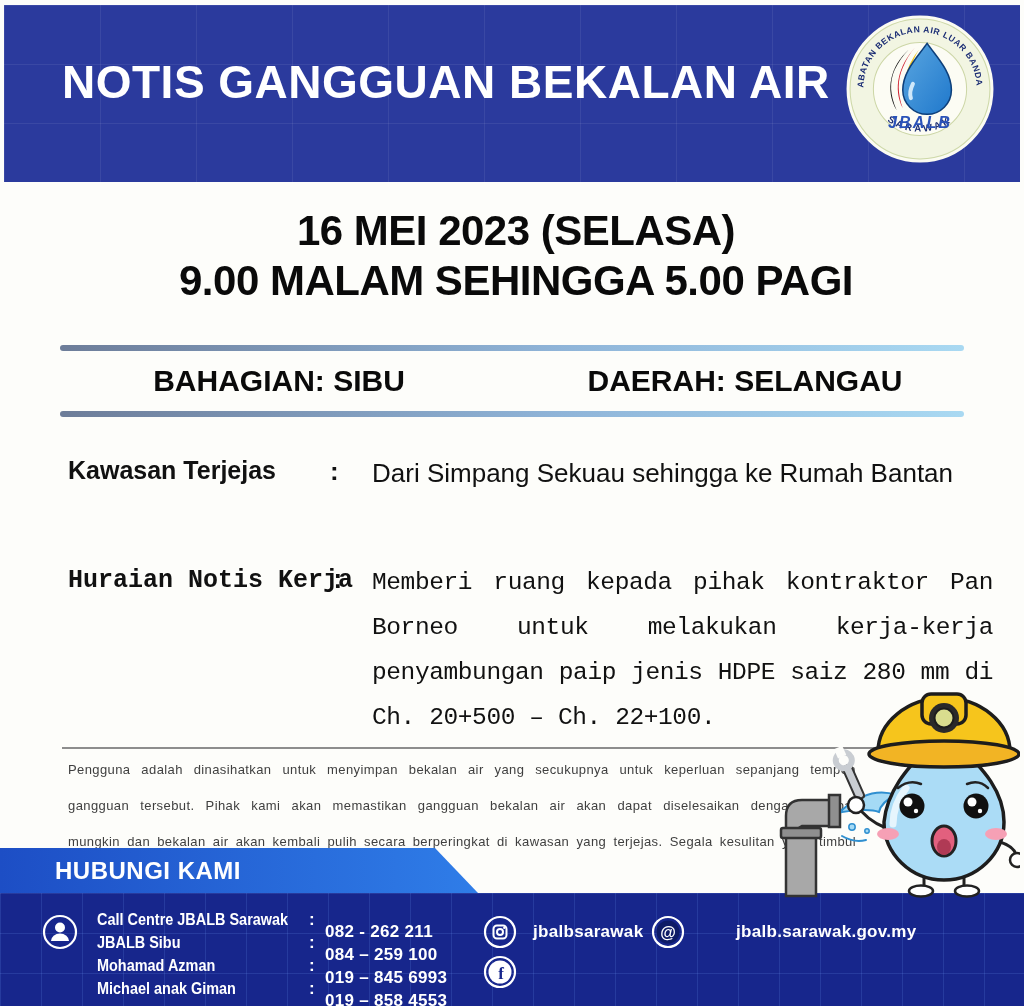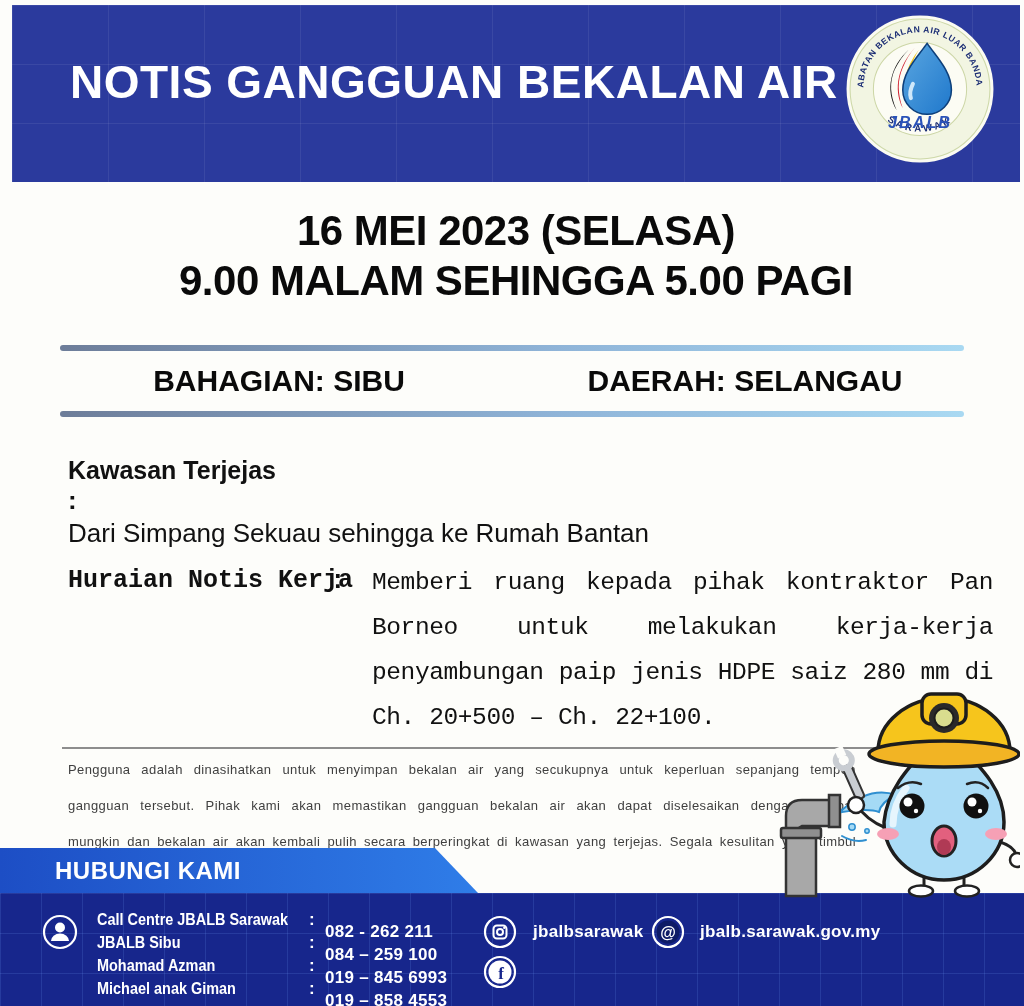--- a/index.html
+++ b/index.html
@@ -1,20 +1,20 @@
 <!DOCTYPE html>
 <html><head>
 <meta charset="utf-8">
 <style>
   html,body{margin:0;padding:0;background:#888;}
   #poster{position:relative;width:1024px;height:1006px;background:#fdfdfa;overflow:hidden;
           font-family:"Liberation Sans",sans-serif;color:#111;}
 
   
-  .header-band{position:absolute;top:5px;left:12px;right:4px;height:177px;background-color:#2b3a9d;
+  .header-band{position:absolute;top:5px;left:4px;right:4px;height:177px;background-color:#2b3a9d;
     background-image:linear-gradient(rgba(255,255,255,.07) 1px,transparent 1px),
                      linear-gradient(90deg,rgba(255,255,255,.07) 1px,transparent 1px);
     background-size:96px 59px;}
   .header-title{position:absolute;left:58px;top:50px;font-size:46px;font-weight:bold;color:#fff;
     white-space:nowrap;letter-spacing:0.5px;}
   .logo-wrap{position:absolute;right:24px;top:8px;width:152px;height:152px;}
 
   
   .date-block{position:absolute;top:206px;left:8px;right:0;text-align:center;font-weight:bold;
     color:#0a0a0a;font-size:42px;line-height:50px;letter-spacing:-0.5px;}
@@ -107,21 +107,21 @@
 
   <div class="loc-section">
     <div class="divider"></div>
     <div class="loc-row">
       <div class="loc-cell">BAHAGIAN: SIBU</div>
       <div class="loc-cell">DAERAH: SELANGAU</div>
     </div>
     <div class="divider"></div>
   </div>
 
-  <div class="detail-row" style="top:456px;flex-direction:column;">
+  <div class="detail-row" style="top:456px;">
     <div class="detail-label">Kawasan Terjejas</div>
     <div class="detail-colon">:</div>
     <div class="detail-value">Dari Simpang Sekuau sehingga ke Rumah Bantan</div>
   </div>
 
   <div class="detail-row para" style="top:564px;font-family:Liberation Mono, monospace;">
     <div class="detail-label">Huraian Notis Kerja</div>
     <div class="detail-colon">:</div>
     <div class="detail-value">Memberi ruang kepada pihak kontraktor Pan Borneo untuk melakukan kerja-kerja penyambungan paip jenis HDPE saiz 280 mm di Ch. 20+500 – Ch. 22+100.</div>
   </div>
@@ -245,16 +245,16 @@
       </svg>
     </div>
 
     <div class="social-icon" style="left:651px;top:22px;">
       <svg width="34" height="34" viewBox="0 0 34 34">
         <circle cx="17" cy="17" r="15" fill="none" stroke="#fff" stroke-width="2.2"></circle>
         <circle cx="17" cy="17" r="11.5" fill="#0e1b66"></circle>
         <text x="17" y="22.5" text-anchor="middle" font-size="16" font-weight="bold" fill="#fff">@</text>
       </svg>
     </div>
-    <div class="social-label" style="left:700px;top:22px;">jbalb.sarawak.gov.my</div>
+    <div class="social-label" style="left:736px;top:22px;">jbalb.sarawak.gov.my</div>
   </div>
 
 </div>
 
 </body></html>

